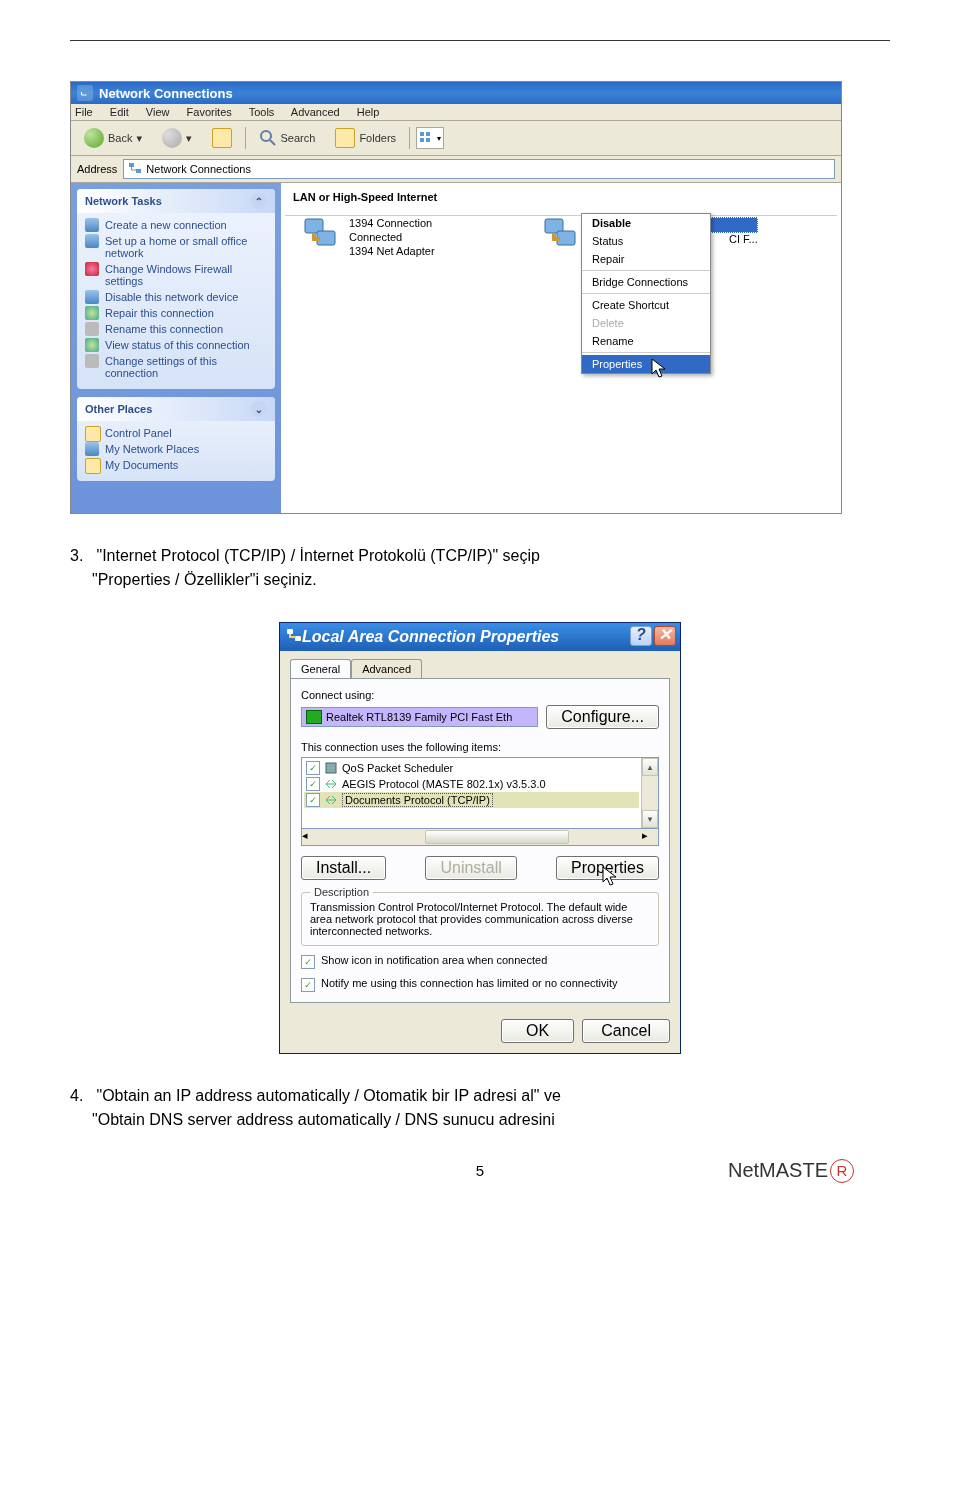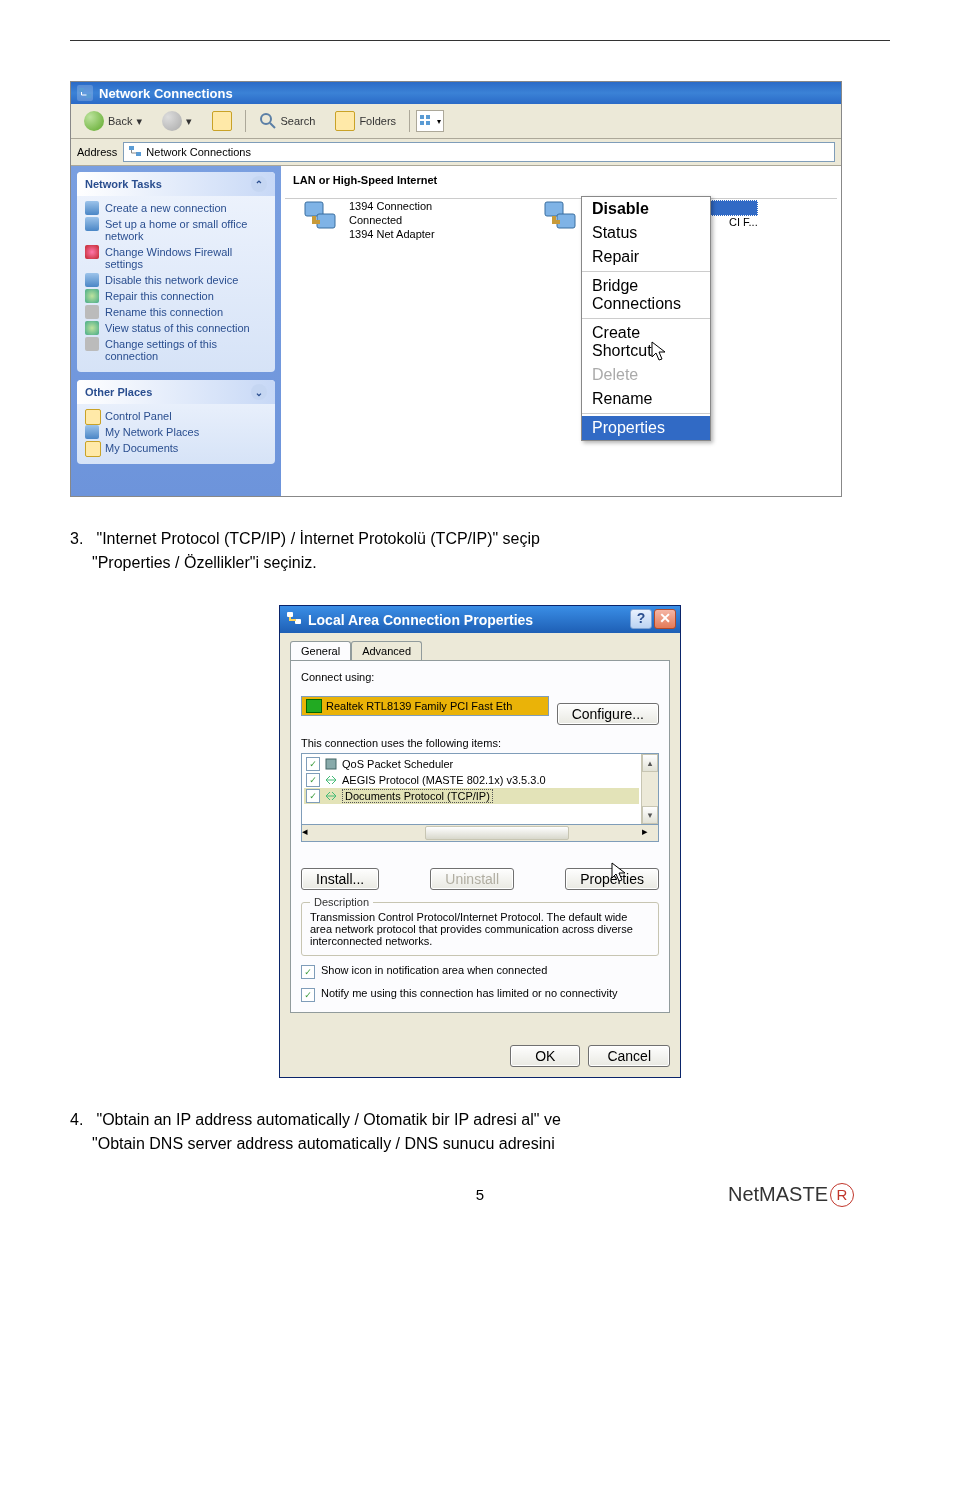--- a/index.html
+++ b/index.html
@@ -160,21 +160,21 @@
   .conn-ico svg { display: block; }
   .conn-text { font-size: 11px; line-height: 1.25; }
 
   .ctxmenu {
     position: absolute;
     left: 300px; top: 30px;
     width: 128px;
     background: #fff;
     border: 1px solid #888;
     box-shadow: 2px 2px 4px rgba(0,0,0,.3);
-    font-size: 16px;
+    font-size: 11px;
   }
   .ctxmenu .mi { padding: 3px 10px; }
   .ctxmenu .mi.bold { font-weight: bold; }
   .ctxmenu .mi.dis { color: #aaa; }
   .ctxmenu .mi.hov { background: #316ac5; color: #fff; }
   .ctxmenu hr { margin: 2px 0; border: none; border-top: 1px solid #ccc; }
 
   .cursor {
     position: absolute; width: 16px; height: 22px;
   }
@@ -194,22 +194,23 @@
     width: 400px;
     font-family: Tahoma, sans-serif;
     font-size: 11px;
     border: 1px solid #0a246a;
     background: #ece9d8;
   }
   .dlg-title {
     background: linear-gradient(to bottom, #3a8ee6, #1e5fb5);
     color: #fff; padding: 4px 6px;
     display: flex; align-items: center;
-    gap: 6px; font-weight: bold; font-size: 14px;
+    font-weight: bold; font-size: 16px;
     position: relative;
+    font-style: italic;
   }
   .dlg-title .right {
     position: absolute; right: 4px; top: 3px;
     display: flex; gap: 2px;
   }
   .dlg-title .tbutton {
     width: 20px; height: 18px;
     background: linear-gradient(#f5b6a5,#e47a58);
     border: 1px solid #b24a2a; border-radius: 3px;
     color: #fff; text-align: center; line-height: 16px; font-weight: bold;
@@ -242,36 +243,35 @@
     border: 1px solid #919b9c;
     background: #fcfcfe;
     padding: 10px;
   }
   .field-row {
     display: flex; align-items: center; gap: 8px;
   }
   .txtbox {
     flex: 1;
     border: 1px solid #7f9db9;
-    background: #eab308;
+    background: #c4b5fd;
     padding: 2px 4px;
     display: flex; align-items: center; gap: 4px;
   }
   .txtbox .nic {
     width: 14px; height: 12px; background: #2a2; border: 1px solid #060;
     display: inline-block;
   }
   .xpbtn {
     border: 1px solid #707070;
     background: linear-gradient(#fefefe, #e9e9e2);
     padding: 2px 14px;
     border-radius: 3px;
-    font-size: 14px;
+    font-size: 16px;
     box-shadow: inset 0 0 0 1px #fff;
-    margin-top: 16px;
   }
   .xpbtn.dis { color: #b0ada1; }
   .listbox {
     border: 1px solid #7f9db9;
     background: #fff;
     height: 70px;
     display: flex;
     position: relative;
   }
   .listbox .items { flex: 1; padding: 2px; }
@@ -369,20 +369,29 @@
 <div class="win1">
   <div class="titlebar">
     <span class="ticon">
       <svg width="14" height="14" viewBox="0 0 14 14">
           <rect x="1" y="2" width="5" height="4" fill="#5a9bd4"></rect>
           <rect x="8" y="8" width="5" height="4" fill="#5a9bd4"></rect>
           <path d="M3.5 6 v3 h5" stroke="#fff" stroke-width="1" fill="none"></path>
         </svg>
     </span>
     <span>Network Connections</span>
+  </div>
+  <div class="menubar">
+    <span>File</span>
+    <span>Edit</span>
+    <span>View</span>
+    <span>Favorites</span>
+    <span>Tools</span>
+    <span>Advanced</span>
+    <span>Help</span>
   </div>
   <div class="toolbar">
     <span class="tbtn">
       <span class="circ"></span>
       <span>Back</span>
       <span>▾</span>
     </span>
     <span class="tbtn grey">
       <span class="circ"></span>
       <span>▾</span>

